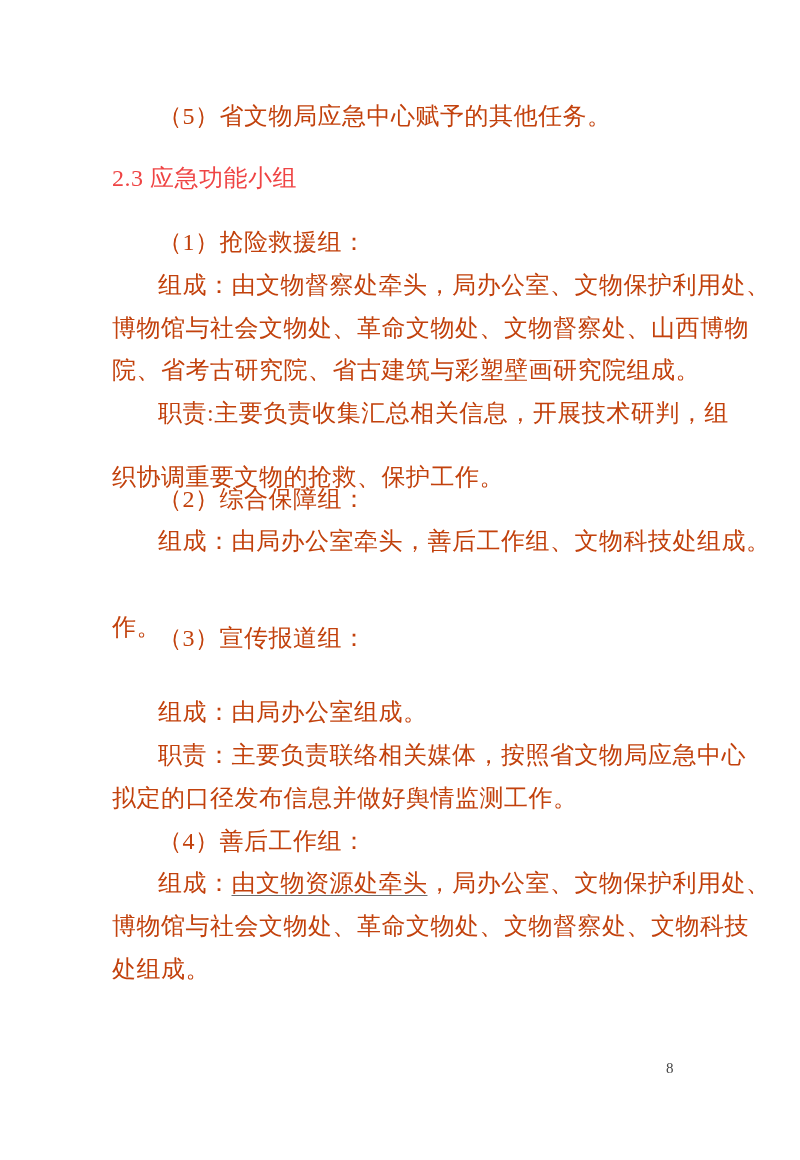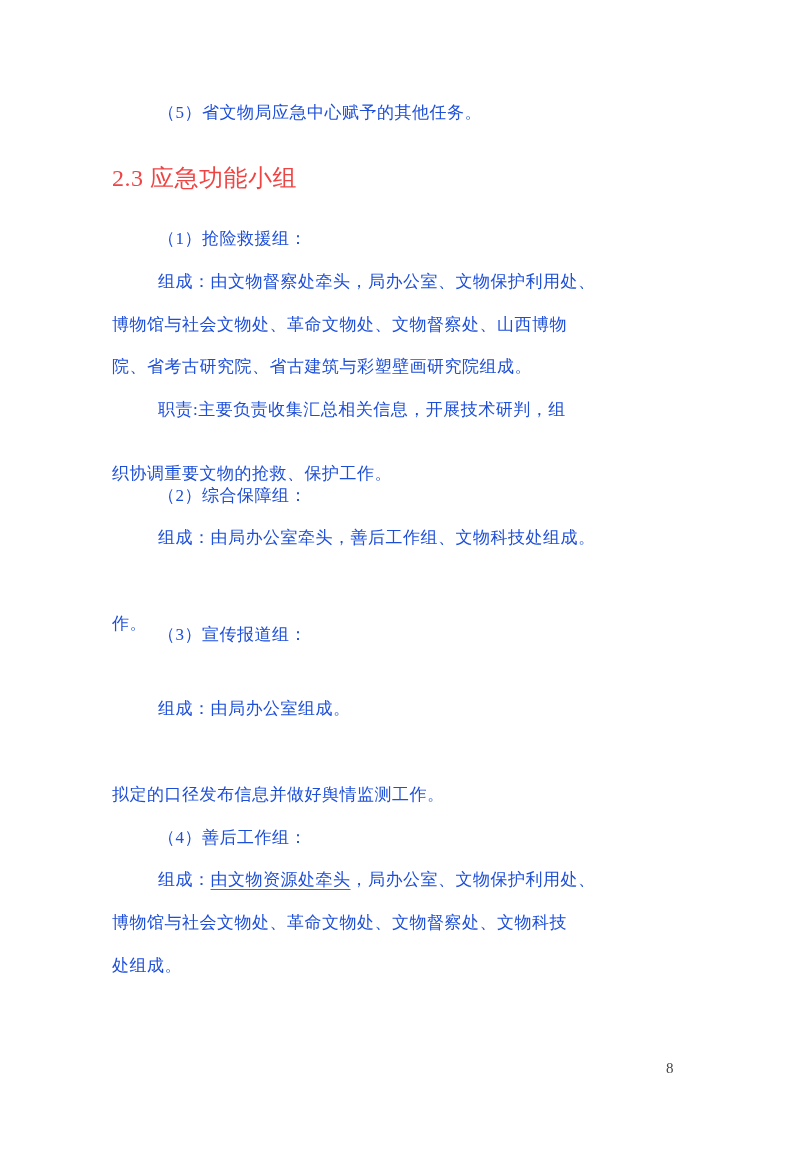--- a/index.html
+++ b/index.html
@@ -13,24 +13,24 @@
     position: relative;
     width: 800px;
     height: 1160px;
     background: #ffffff;
     overflow: hidden;
   }
   .line {
     position: absolute;
     left: 112px;
     width: 620px;
-    font-size: 17px;
+    font-size: 24px;
     line-height: 1.15;
     letter-spacing: 0.5px;
-    color: #1d4ed8;
+    color: #c2410c;
     white-space: nowrap;
   }
   .line.indent {
     padding-left: 46px; 
   }
   .line.heading {
     font-size: 24px;
     color: #ef4444;
   }
   .underlined {
@@ -59,20 +59,21 @@
   <div class="line indent" style="top:272px">组成：由文物督察处牵头，局办公室、文物保护利用处、</div>
   <div class="line" style="top:315px">博物馆与社会文物处、革命文物处、文物督察处、山西博物</div>
   <div class="line" style="top:357px">院、省考古研究院、省古建筑与彩塑壁画研究院组成。</div>
   <div class="line indent" style="top:400px">职责:主要负责收集汇总相关信息，开展技术研判，组</div>
   <div class="line" style="top:464px">织协调重要文物的抢救、保护工作。</div>
   <div class="line indent" style="top:486px">（2）综合保障组：</div>
   <div class="line indent" style="top:528px">组成：由局办公室牵头，善后工作组、文物科技处组成。</div>
   <div class="line" style="top:614px">作。</div>
   <div class="line indent" style="top:625px">（3）宣传报道组：</div>
   <div class="line indent" style="top:699px">组成：由局办公室组成。</div>
+  <div class="line indent" style="top:742px">职责：主要负责联络相关媒体，按照省文物局应急中心</div>
   <div class="line" style="top:785px">拟定的口径发布信息并做好舆情监测工作。</div>
   <div class="line indent" style="top:828px">（4）善后工作组：</div>
 
   <div class="line" style="top:913px">博物馆与社会文物处、革命文物处、文物督察处、文物科技</div>
 
   <div class="line indent" style="top:870px">
     <span>组成：</span><span class="underlined">由文物资源处牵头</span><span>，局办公室、文物保护利用处、</span>
   </div>
   <div class="line" style="top:956px">处组成。</div>
 

